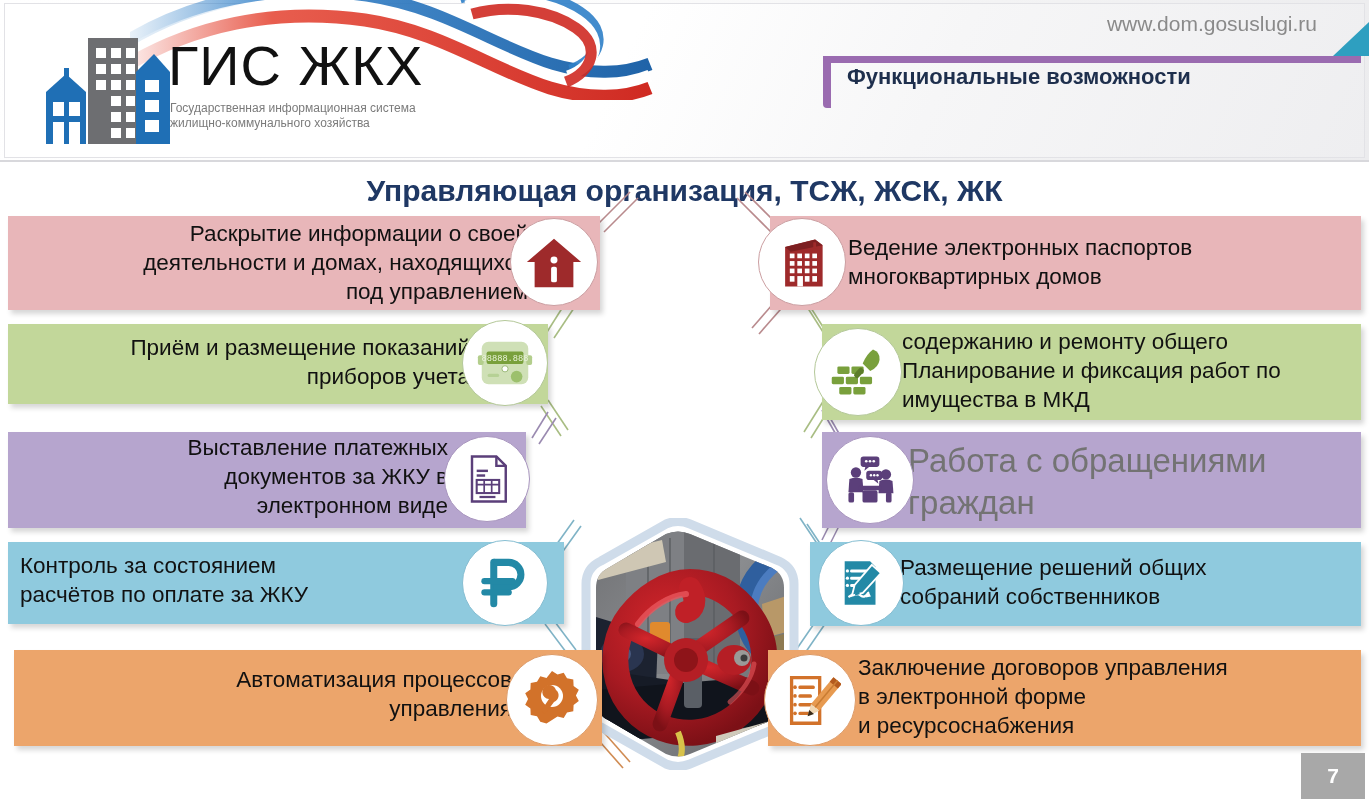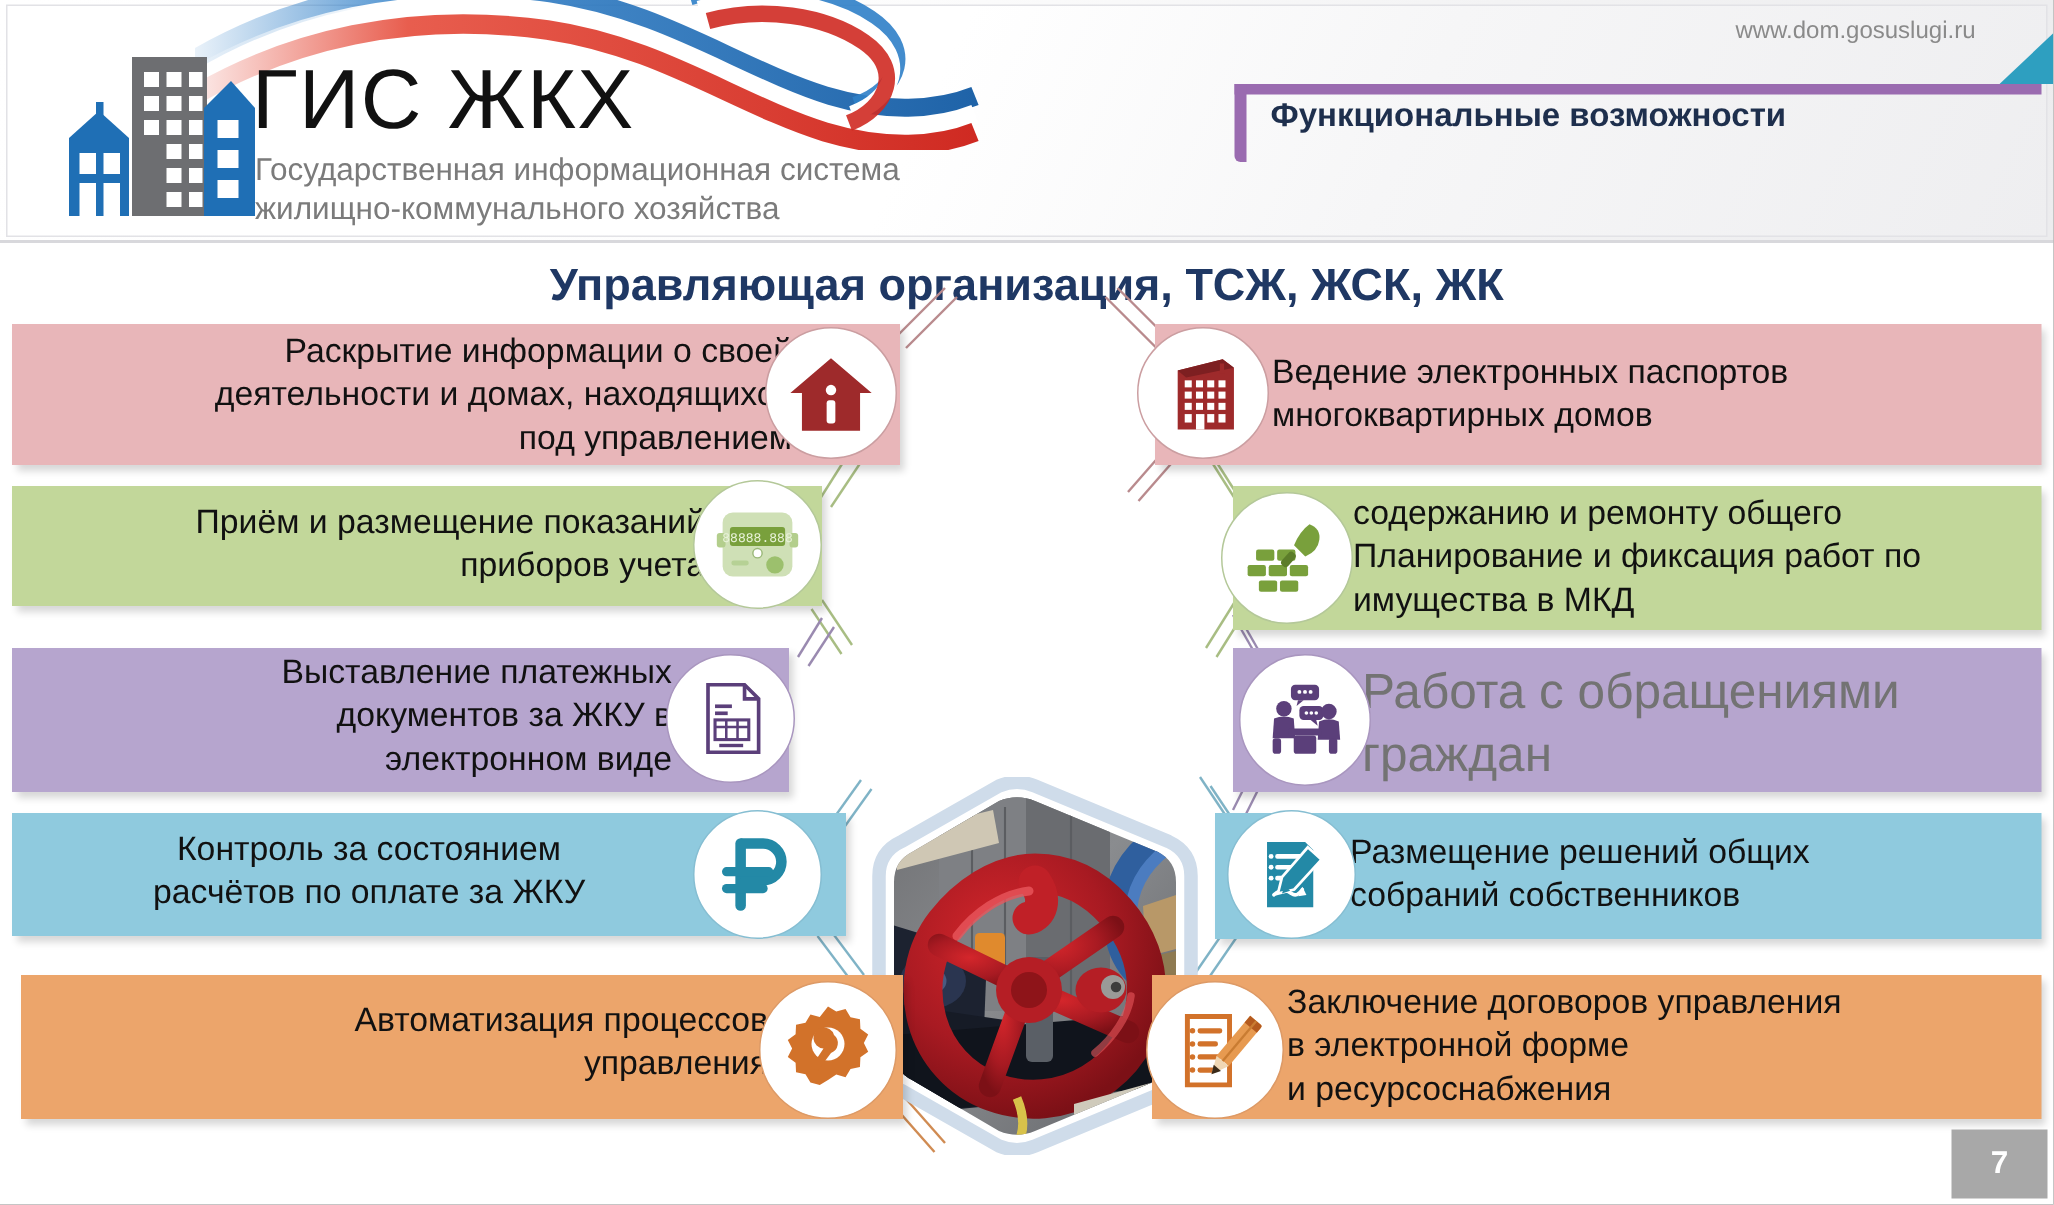--- a/index.html
+++ b/index.html
@@ -29,26 +29,26 @@
 
   .logo-mark{ position:absolute; left:44px; top:32px; width:128px; height:118px; }
 
   .brand-title{
     position:absolute; left:168px; top:38px;
     font-size:56px; font-weight:normal; letter-spacing:1px;
     color:#111; line-height:1;
   }
   .brand-sub{
     position:absolute; left:170px; top:101px; width:460px;
-    font-size:21px; color:#7b7b7b; line-height:1.25;
+    font-size:12px; color:#7b7b7b; line-height:1.25;
   }
 
   .site-url{
     position:absolute; right:52px; top:12px;
-    font-size:16px; color:#8a8a8a;
+    font-size:21px; color:#8a8a8a;
   }
   .corner-tri{ position:absolute; right:0px; top:22px; width:36px; height:34px; }
 
   .fn-banner{
     position:absolute; left:823px; top:56px; width:538px; height:52px;
   }
   .fn-bar-top{
     position:absolute; left:0; top:0; width:538px; height:7px; background:#9a6bb0;
   }
   .fn-bar-left{
@@ -392,21 +392,21 @@
           <rect x="21" y="27" width="9" height="2.6" fill="#5b3f7a"></rect>
           <rect x="21" y="33" width="24" height="14" fill="none" stroke="#5b3f7a" stroke-width="2.2"></rect>
           <path d="M29,33 L29,47 M37,33 L37,47 M21,38 L45,38" stroke="#5b3f7a" stroke-width="1.8"></path>
           <rect x="24" y="50" width="17" height="2.4" fill="#5b3f7a"></rect>
         </svg>
       </div>
     </div>
 
     <div class="row">
       <div class="bar" style="left:8px; top:380px; width:556px; height:82px; background:#8fcade;"></div>
-      <div class="bar-text" style="left:20px; top:390px; width:452px; text-align:center;">
+      <div class="bar-text" style="left:20px; top:390px; width:452px; text-align:left;">
         <div>Контроль за состоянием</div>
         <div>расчётов по оплате за ЖКУ</div>
       </div>
       <div class="badge" style="left:462px; top:378px; width:86px; height:86px; border:1.6px solid #86bed2;">
         <svg viewBox="0 0 64 64" width="60" height="60">
           <path d="M20,10 L20,54" stroke="#2389a6" stroke-width="7.5" stroke-linecap="round"></path>
           <path d="M20,10 L36,10 A13,13 0 0 1 36,36 L20,36" fill="none" stroke="#2389a6" stroke-width="7.5"></path>
           <path d="M10,30 L40,30" stroke="#2389a6" stroke-width="6.5" stroke-linecap="round"></path>
           <path d="M10,42 L36,42" stroke="#2389a6" stroke-width="6.5" stroke-linecap="round"></path>
         </svg>

